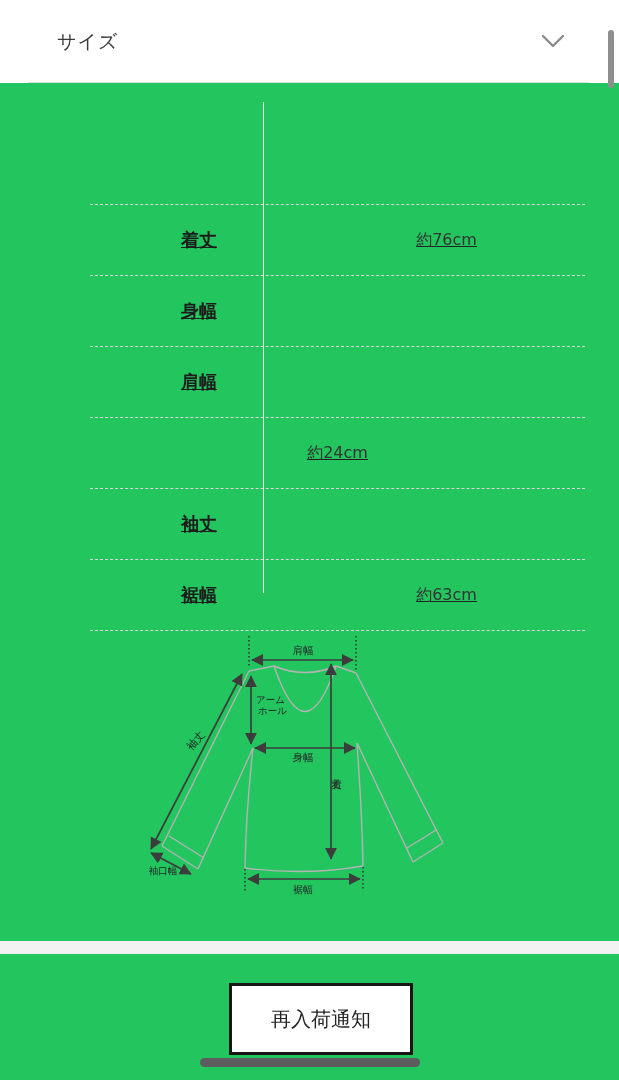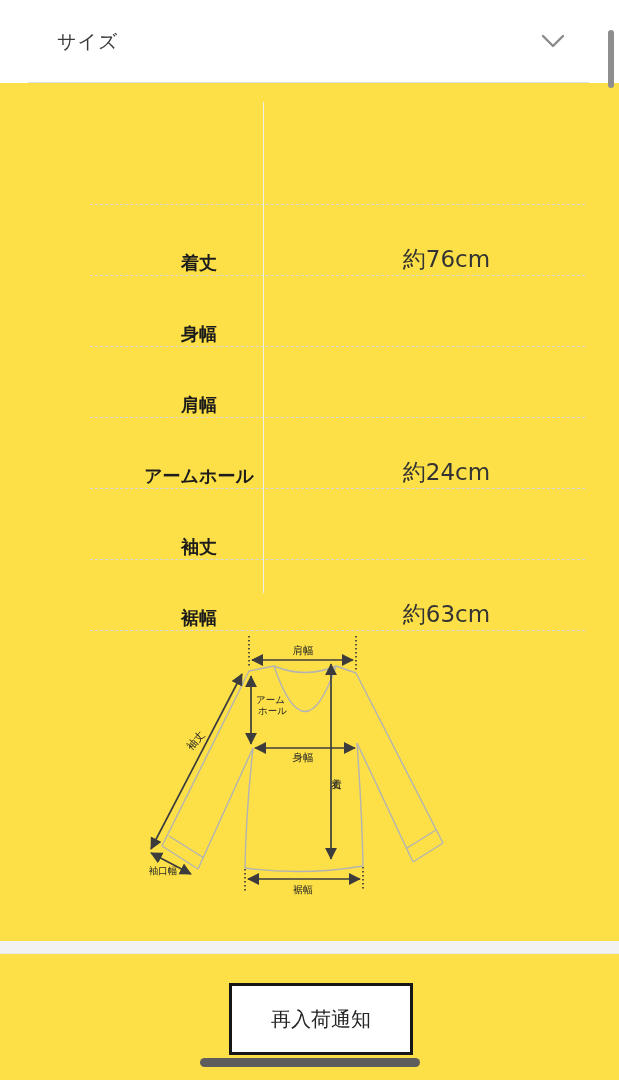--- a/index.html
+++ b/index.html
@@ -1,32 +1,32 @@
 <!DOCTYPE html>
 <html><head>
 <meta charset="utf-8">
 <style>
   html,body{margin:0;padding:0;background:#ffffff;}
   .screen{
-    position:relative;width:619px;height:1080px;background:#fde047;overflow:hidden;
+    position:relative;width:619px;height:1080px;background:#22c55e;overflow:hidden;
     font-family:"DejaVu Sans","Liberation Sans",sans-serif;color:#222;
   }
   
   .sec-header{position:absolute;left:0;top:0;width:619px;height:83px;background:#fff;cursor:pointer;}
   .sec-title{position:absolute;left:57px;top:29px;font-size:19px;color:#3a3a3a;letter-spacing:1px;}
   .chevron{position:absolute;left:540px;top:31px;}
   .header-divider{position:absolute;left:28px;top:82px;width:561px;height:1px;background:#dedede;}
   
   .scroll-thumb{position:absolute;left:608px;top:30px;width:6px;height:58px;border-radius:3px;background:#8e8e8e;}
   
   .size-table{position:absolute;left:45px;top:102px;width:495px;}
-  .size-row{position:relative;display:flex;align-items:flex-end;height:70px;border-bottom:1px dashed #d8d8d8;}
+  .size-row{position:relative;display:flex;align-items:center;height:70px;border-bottom:1px dashed #d8d8d8;text-decoration:underline;}
   .size-row:first-child{border-top:1px dashed #d8d8d8;}
   .cell-label{width:218px;text-align:center;font-size:18px;font-weight:bold;color:#1c1c1c;}
-  .cell-value{flex:1;text-align:center;font-size:23px;color:#333;}
+  .cell-value{flex:1;text-align:center;font-size:16px;color:#333;}
   .col-divider{position:absolute;left:218px;top:0;bottom:0;width:1px;background:#ececec;z-index:2;}
   .size-table-wrap{position:absolute;left:45px;top:102px;width:495px;height:491px;}
   
   .diagram{position:absolute;left:140px;top:630px;}
   
   .section-divider{position:absolute;left:0;top:941px;width:619px;height:12px;background:#f2f2f2;border-bottom:1px solid #e9e9e9;}
   
   .restock-btn{
     position:absolute;left:229px;top:983px;width:184px;height:72px;background:#fff;
     border:3px solid #161616;display:flex;align-items:center;justify-content:center;
@@ -58,21 +58,20 @@
         <div class="cell-label">着丈</div>
         <div class="cell-value">約76cm</div>
       </div>
       <div class="size-row">
         <div class="cell-label">身幅</div>
       </div>
       <div class="size-row">
         <div class="cell-label">肩幅</div>
       </div>
       <div class="size-row">
-        <div class="cell-label">アームホール</div>
         <div class="cell-value">約24cm</div>
       </div>
       <div class="size-row">
         <div class="cell-label">袖丈</div>
       </div>
       <div class="size-row">
         <div class="cell-label">裾幅</div>
         <div class="cell-value">約63cm</div>
       </div>
     </div>

